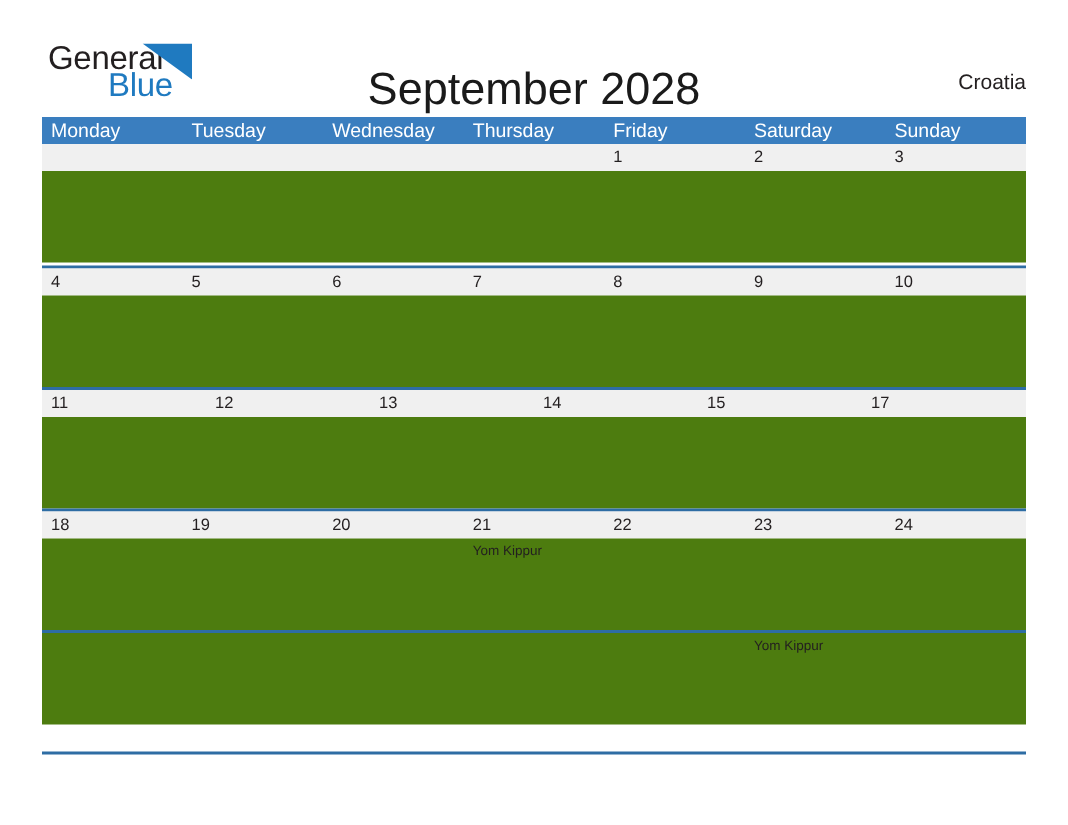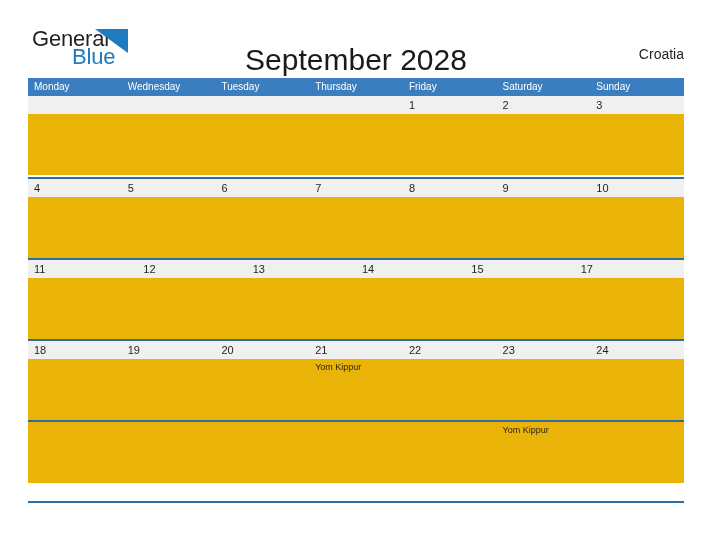--- a/index.html
+++ b/index.html
@@ -94,21 +94,21 @@
 
   .weekday-row {
     display: flex;
     width: 656px;
     height: 18px;
     background: #3a7ebf;
   }
   .weekday-cell {
     flex: 1 1 0;
     color: #ffffff;
-    font-size: 10px;
+    font-size: 13px;
     line-height: 18px;
     padding-left: 6px;
     white-space: nowrap;
     overflow: hidden;
   }
 
   .week-row {
     width: 656px;
     height: 81px;
     position: relative;
@@ -119,21 +119,21 @@
   .week-band {
     display: flex;
     width: 656px;
     height: 18px;
     background: #f0f0f0;
   }
   .week-body {
     display: flex;
     width: 656px;
     height: 61px;
-    background: #eab308;
+    background: #4d7c0f;
   }
 
   .day-num {
     flex: 1 1 0;
     font-size: 11px;
     line-height: 18px;
     color: #231f20;
     padding-left: 6px;
     white-space: nowrap;
     overflow: hidden;
@@ -175,22 +175,22 @@
 
   <h1 class="calendar-title">September 2028</h1>
 
   <div class="locale-label">Croatia</div>
 </div>
 
 <div class="calendar">
 
   <div class="weekday-row">
     <div class="weekday-cell">Monday</div>
+    <div class="weekday-cell">Tuesday</div>
     <div class="weekday-cell">Wednesday</div>
-    <div class="weekday-cell">Tuesday</div>
     <div class="weekday-cell">Thursday</div>
     <div class="weekday-cell">Friday</div>
     <div class="weekday-cell">Saturday</div>
     <div class="weekday-cell">Sunday</div>
   </div>
 
   <div id="weeks-container">
       <div class="week-row">
         <div class="week-band">
           <div class="day-num"></div>

